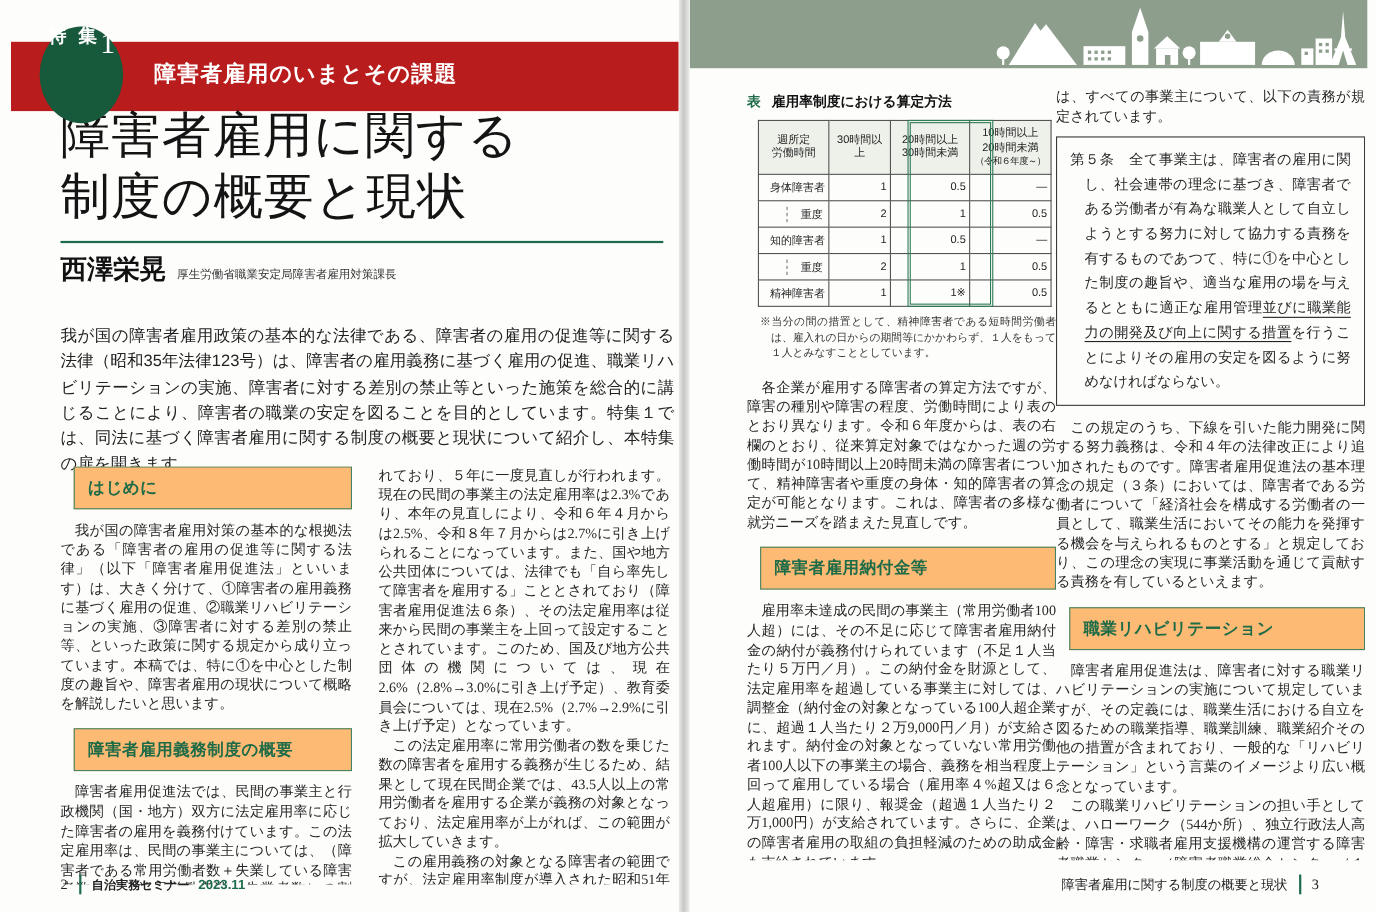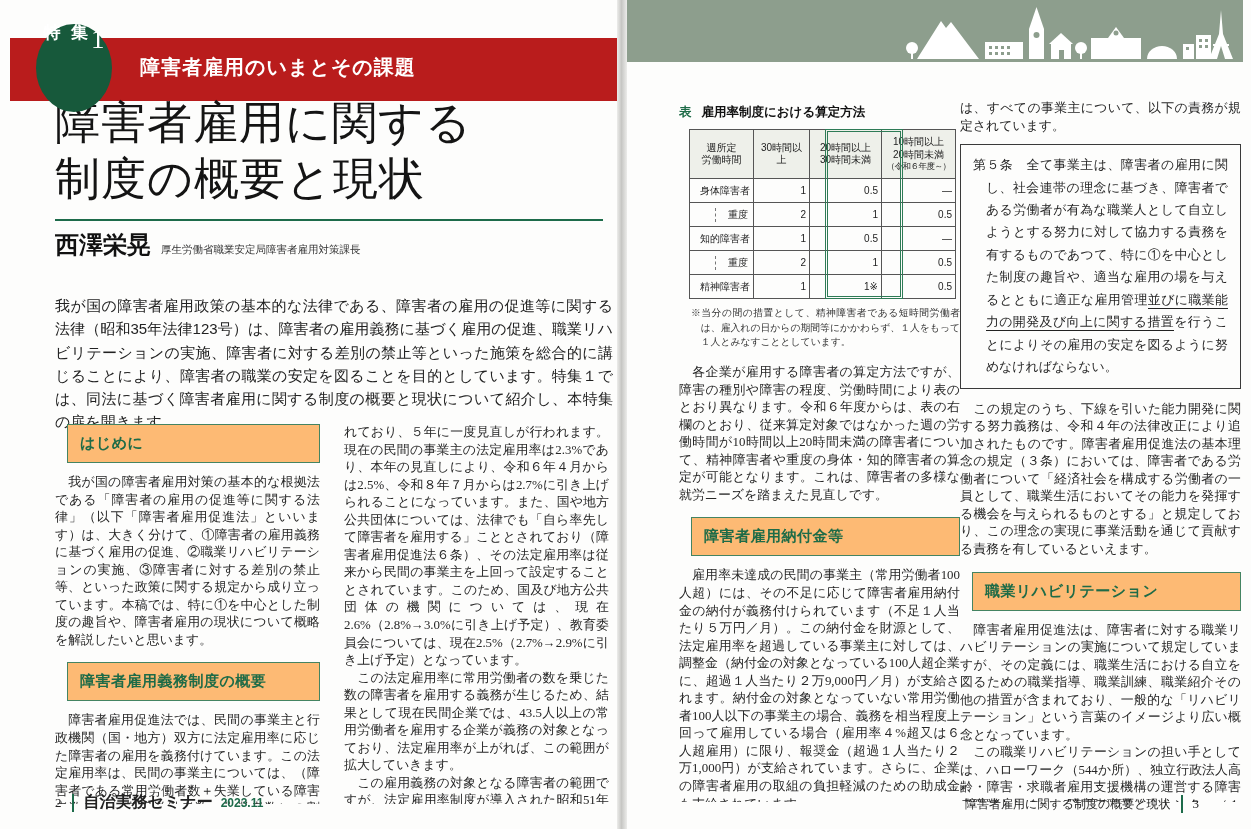--- a/index.html
+++ b/index.html
@@ -28,21 +28,21 @@
   .title-rule{position:absolute;left:55px;top:219px;width:548px;height:2px;background:#1d6b4a;}
   .author-row{position:absolute;left:55px;top:229px;display:flex;align-items:flex-end;}
   .author-name{font-family:"Liberation Sans","DejaVu Sans",sans-serif;font-weight:bold;font-size:24px;color:#111;}
   .author-title{font-family:"Liberation Sans","DejaVu Sans",sans-serif;font-size:10.5px;color:#333;margin-left:10px;padding-bottom:4px;}
   .lead{position:absolute;left:55px;top:294px;width:558px;margin:0;
     font-family:"Liberation Sans","DejaVu Sans",sans-serif;font-size:15px;line-height:1.55;color:#222;text-align:justify;}
 
   
   .cols{position:absolute;display:flex;overflow:hidden;}
   .cols-left{left:55px;top:424px;width:554px;height:380px;gap:24px;}
-  .cols-right{left:52px;top:100px;width:562px;height:702px;}
+  .cols-right{left:52px;top:80px;width:562px;height:702px;}
   .col{flex:1;min-width:0;}
 
   .body-p{margin:0;font-size:12.9px;line-height:1.36;text-align:justify;color:#262626;}
   .sec-box{border:1.5px solid #448462;background:#fdba74;padding:9px 12px;margin:0 0 11px 12px;}
   .sec-box.mt{margin-top:13px;}
   .sec-heading{font-family:"Liberation Sans","DejaVu Sans",sans-serif;font-weight:bold;font-size:15px;color:#1e6b47;letter-spacing:.5px;}
 
   
   .tbl-caption{font-family:"Liberation Sans","DejaVu Sans",sans-serif;font-weight:bold;font-size:12.5px;color:#111;margin:4px 0 8px 0;}
   .tbl-caption .lbl{color:#1e6b47;margin-right:10px;}
@@ -64,21 +64,21 @@
   .law-quote{border:1px solid #3a3a3a;padding:9px 12px;margin:9px 0 12px 0;}
   .law-quote p{margin:0;font-size:12.9px;line-height:1.74;text-align:justify;color:#262626;padding-left:1em;text-indent:-1em;}
   .u{border-bottom:1px solid #222;padding-bottom:1px;}
 
   
   .footer{position:absolute;bottom:16px;display:flex;align-items:center;font-size:12px;color:#222;}
   .footer-left{left:55px;}
   .footer-right{right:52px;}
   .vbar{display:inline-block;width:2px;height:18px;background:#1d6b4a;margin:0 10px;}
   .pageno{font-size:13px;}
-  .mag{font-family:Liberation Mono, monospace;font-weight:bold;font-size:16px;}
+  .mag{font-family:Liberation Mono, monospace;font-weight:bold;font-size:11px;}
   .issue{color:#1d6b4a;font-family:"Liberation Sans","DejaVu Sans",sans-serif;font-weight:bold;margin-left:8px;}
   .foot-title{font-size:12px;}
 </style>
 </head>
 <body>
 
 <div class="spread">
 
   <div class="page page-left">
     <div class="banner-left">

